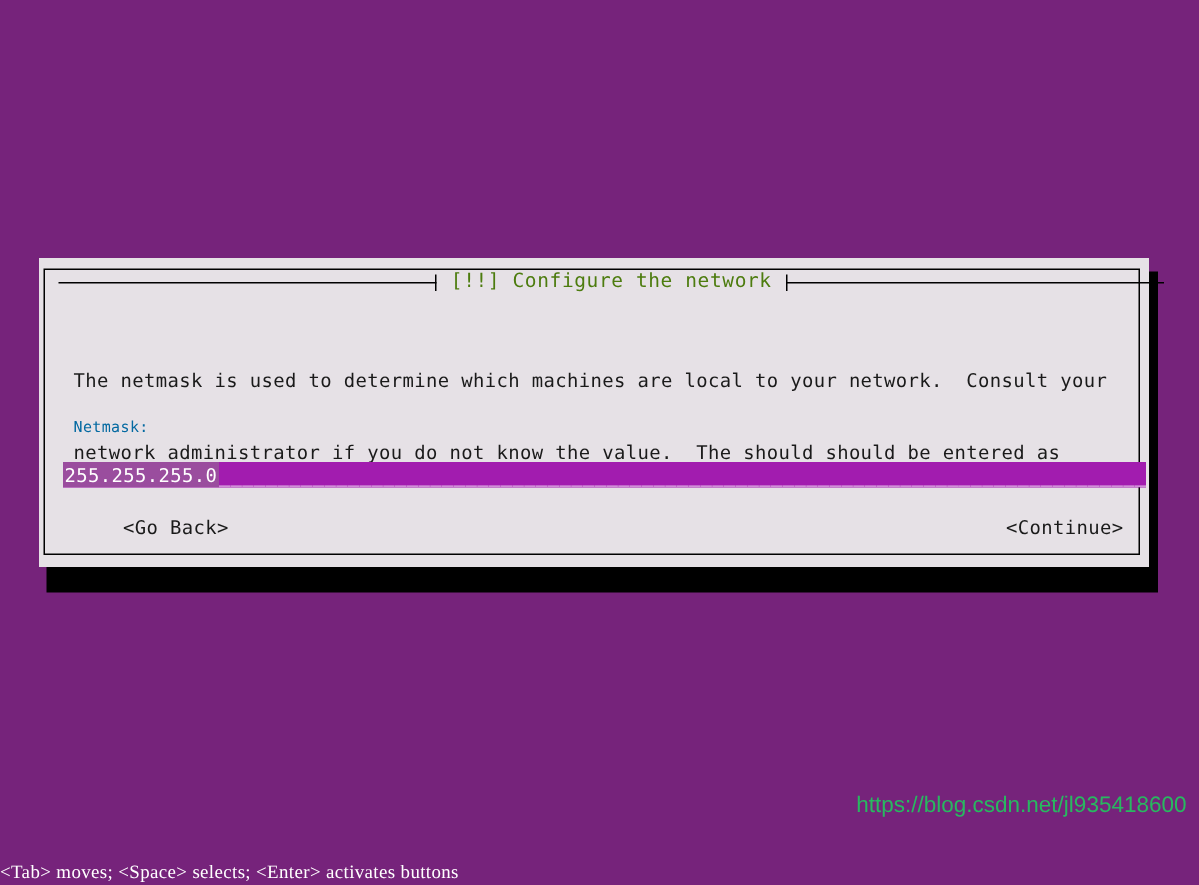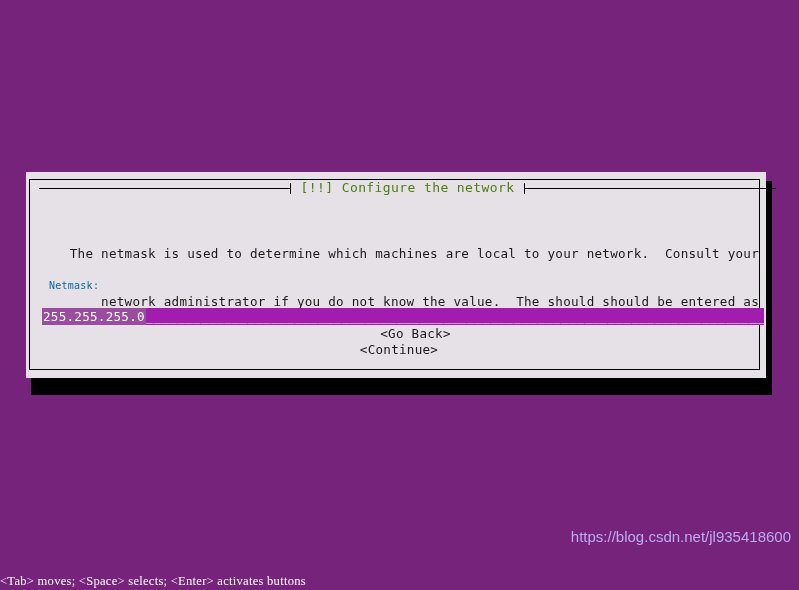--- a/index.html
+++ b/index.html
@@ -93,21 +93,21 @@
     position: absolute;
     left: 19px;
     top: 34px;
     width: 710px;
     color: #1a1a1a;
     font-size: 12.6px;
     line-height: 16px;
     white-space: pre-wrap;
     letter-spacing: 0.25px;
   }
-  .desc-line { white-space: pre; text-align: right; }
+  .desc-line { white-space: pre; }
 
   
   #field-label {
     position: absolute;
     left: 19px;
     top: 98px;
     color: #0369a1;
     font-size: 10px;
     line-height: 16px;
     letter-spacing: 0.25px;
@@ -140,26 +140,25 @@
     line-height: 17px;
     letter-spacing: 0.25px;
     white-space: nowrap;
     overflow: hidden;
   }
 
   
   #button-row {
     position: absolute;
     left: 19px;
-    top: 146px;
+    top: 164px;
     width: 700px;
     display: flex;
     justify-content: space-between;
     align-items: center;
-    flex-direction: column;
   }
   .dialog-button {
     color: #1a1a1a;
     font-size: 12.6px;
     line-height: 16px;
     letter-spacing: 0.25px;
     white-space: pre;
     cursor: pointer;
     background: transparent;
     border: 0;
@@ -180,21 +179,21 @@
     font-size: 12.6px;
     line-height: 17px;
     letter-spacing: 0.25px;
     white-space: pre;
     font-family: Liberation Serif, serif;
   }
   #watermark {
     position: absolute;
     right: 8px;
     top: 528px;
-    color: #c4b5fd;
+    color: #22c55e;
     font-family: "Liberation Sans", sans-serif;
     font-size: 15px;
     line-height: 18px;
     white-space: pre;
     opacity: 0.92;
   }
 </style>
 </head>
 <body>
 

